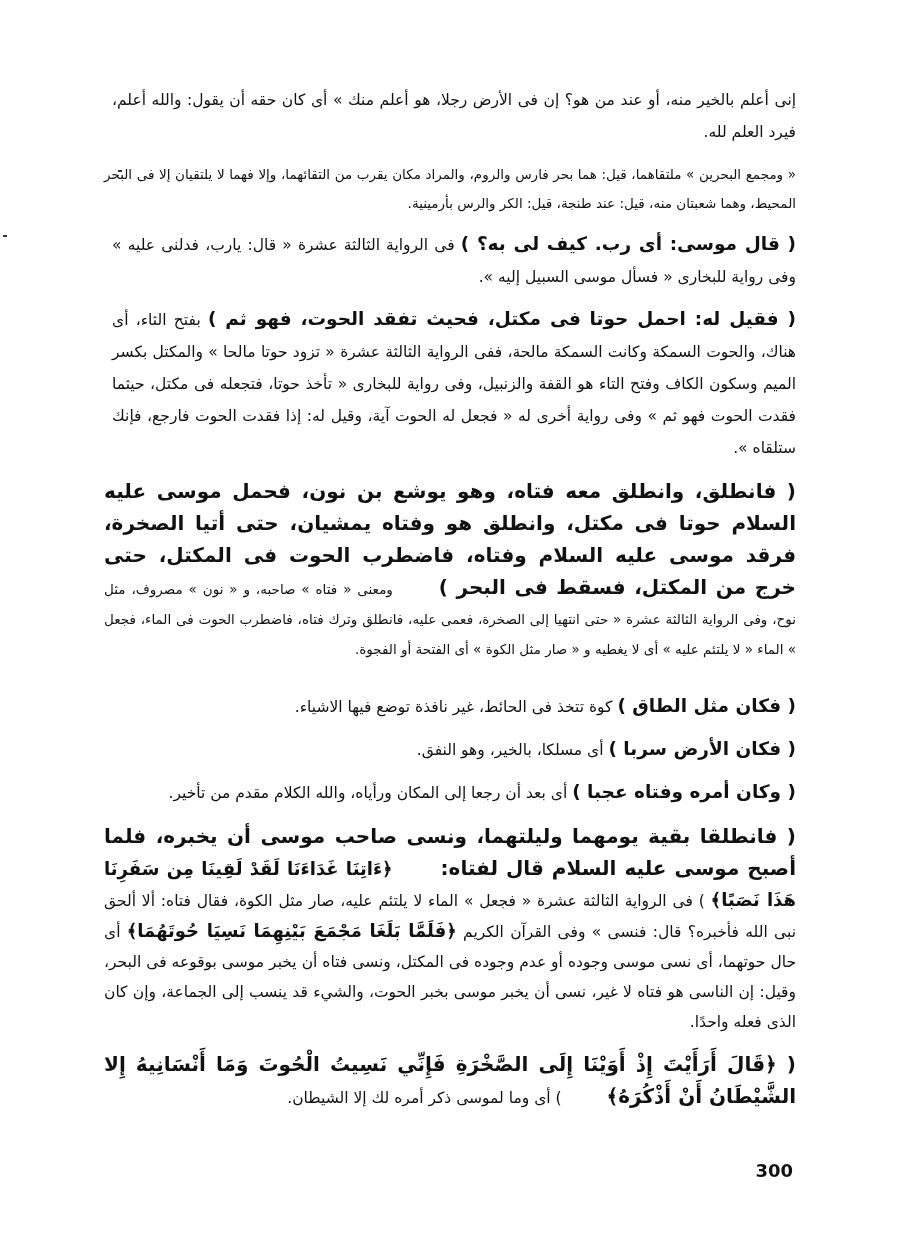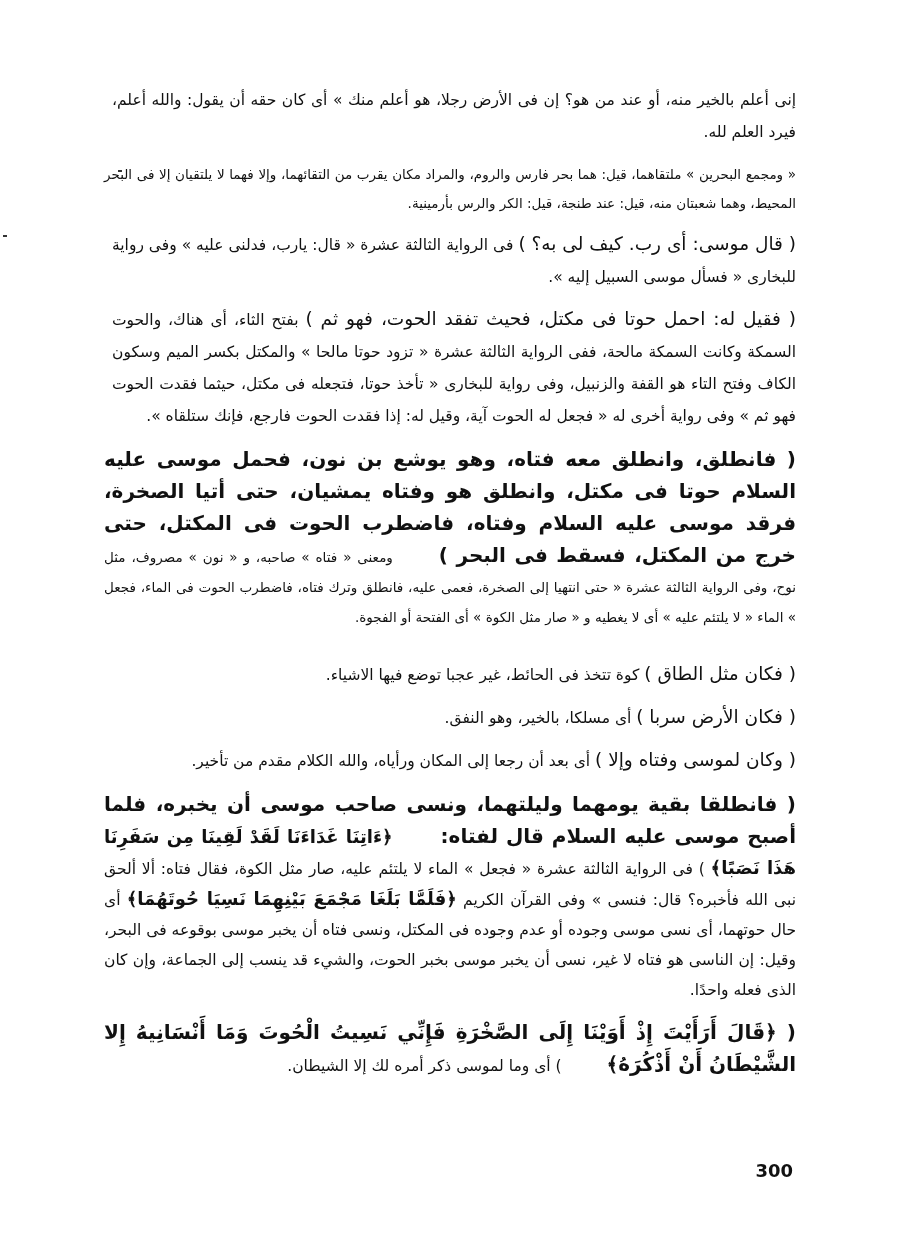--- a/index.html
+++ b/index.html
@@ -8,21 +8,21 @@
       font-family: "DejaVu Sans", sans-serif; color: #111111;
     }
     .page {
       position: absolute; left: 104px; top: 84px; width: 692px;
       direction: rtl; text-align: justify;
     }
     .para { margin: 0; text-align: justify; text-align-last: right; }
     .p-normal { font-size: 15.5px; line-height: 32px; margin-left: 8px; }
     .p-small  { font-size: 13.5px; line-height: 29px; }
     .p-big { font-size: 15.5px; line-height: 30px; }
-    .b { font-weight: normal; font-size: 18.5px; }
+    .b { font-weight: bold; font-size: 18.5px; }
     .b-big { font-weight: bold; font-size: 20px; margin-left: 40px; }
     .q { font-weight: bold; font-size: 18px; }
     .gap-s { height: 10px; }
     .gap-m { height: 12px; }
     .gap-l { height: 16px; }
     .page-number {
       position: absolute; right: 113px; top: 1160px;
       font-size: 18px; font-weight: bold; direction: rtl;
     }
     .margin-mark { position: absolute; width: 4px; height: 2px; background: #333; }
@@ -59,33 +59,33 @@
   <p class="para p-big">
     <span class="b-big">( فانطلق، وانطلق معه فتاه، وهو يوشع بن نون، فحمل موسى عليه السلام حوتا فى مكتل، وانطلق هو وفتاه يمشيان، حتى أتيا الصخرة، فرقد موسى عليه السلام وفتاه، فاضطرب الحوت فى المكتل، حتى خرج من المكتل، فسقط فى البحر )</span><span class="p-small"> ومعنى « فتاه » صاحبه، و « نون » مصروف، مثل نوح، وفى الرواية الثالثة عشرة « حتى انتهيا إلى الصخرة، فعمى عليه، فانطلق وترك فتاه، فاضطرب الحوت فى الماء، فجعل » الماء « لا يلتئم عليه » أى لا يغطيه و « صار مثل الكوة » أى الفتحة أو الفجوة.</span>
   </p>
 
   <div class="gap-l"></div>
 
 
   <div class="gap-s"></div>
 
   <p class="para p-normal">
-    <span class="b">( فكان مثل الطاق )</span><span> كوة تتخذ فى الحائط، غير عجبا توضع فيها الاشياء.</span>
+    <span class="b">( فكان مثل الطاق )</span><span> كوة تتخذ فى الحائط، غير نافذة توضع فيها الاشياء.</span>
   </p>
 
   <div class="gap-s"></div>
 
   <p class="para p-normal">
     <span class="b">( فكان الأرض سربا )</span><span> أى مسلكا، بالخير، وهو النفق.</span>
   </p>
 
   <div class="gap-s"></div>
 
   <p class="para p-normal">
-    <span class="b">( وكان لموسى وفتاه وإلا )</span><span> أى بعد أن رجعا إلى المكان ورأياه، والله الكلام مقدم من تأخير.</span>
+    <span class="b">( وكان أمره وفتاه عجبا )</span><span> أى بعد أن رجعا إلى المكان ورأياه، والله الكلام مقدم من تأخير.</span>
   </p>
 
   <div class="gap-m"></div>
 
   <p class="para p-big">
     <span class="b-big">( فانطلقا بقية يومهما وليلتهما، ونسى صاحب موسى أن يخبره، فلما أصبح موسى عليه السلام قال لفتاه: </span><span class="q">﴿ءَاتِنَا غَدَاءَنَا لَقَدْ لَقِينَا مِن سَفَرِنَا هَذَا نَصَبًا﴾</span><span> ) فى الرواية الثالثة عشرة « فجعل » الماء لا يلتئم عليه، صار مثل الكوة، فقال فتاه: ألا ألحق نبى الله فأخبره؟ قال: فنسى » وفى القرآن الكريم </span><span class="q">﴿فَلَمَّا بَلَغَا مَجْمَعَ بَيْنِهِمَا نَسِيَا حُوتَهُمَا﴾</span><span> أى حال حوتهما، أى نسى موسى وجوده أو عدم وجوده فى المكتل، ونسى فتاه أن يخبر موسى بوقوعه فى البحر، وقيل: إن الناسى هو فتاه لا غير، نسى أن يخبر موسى بخبر الحوت، والشيء قد ينسب إلى الجماعة، وإن كان الذى فعله واحدًا.</span>
   </p>
 
   <div class="gap-m"></div>
 

